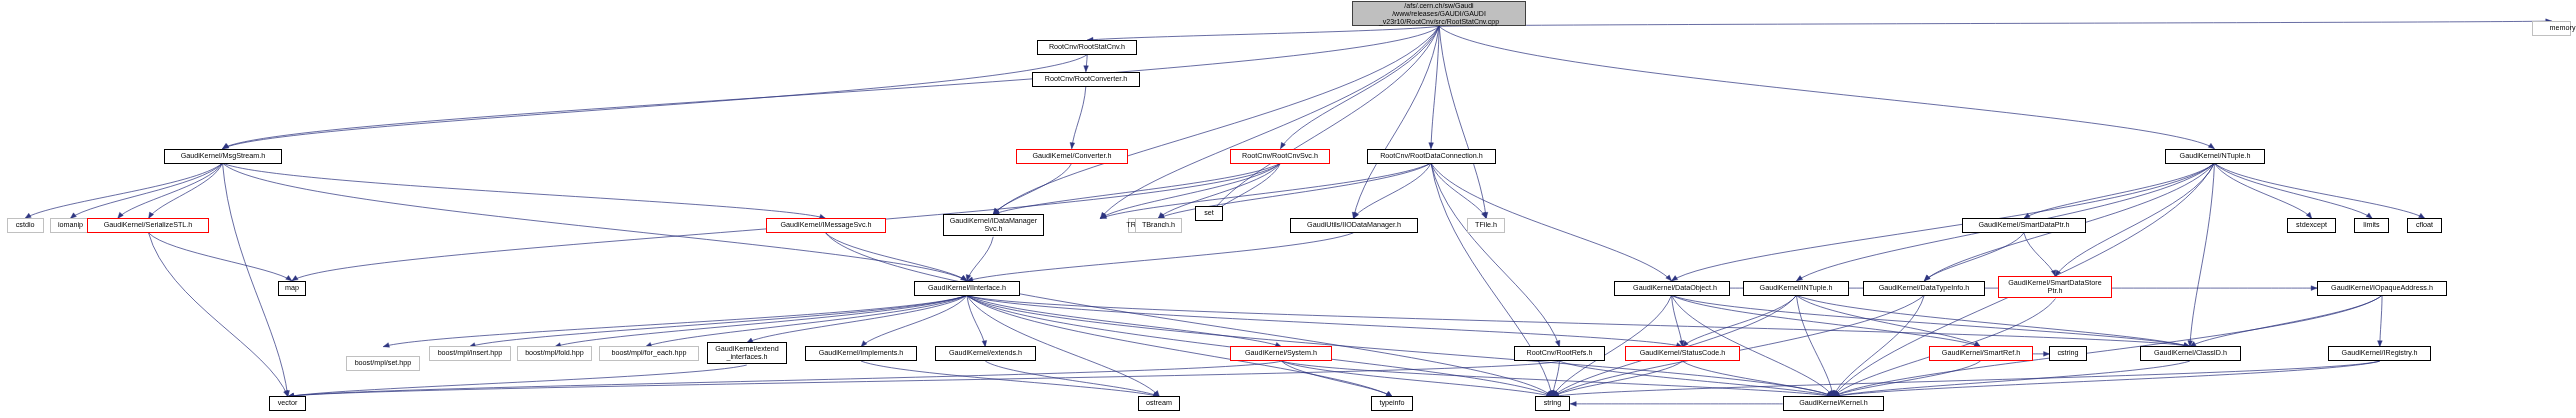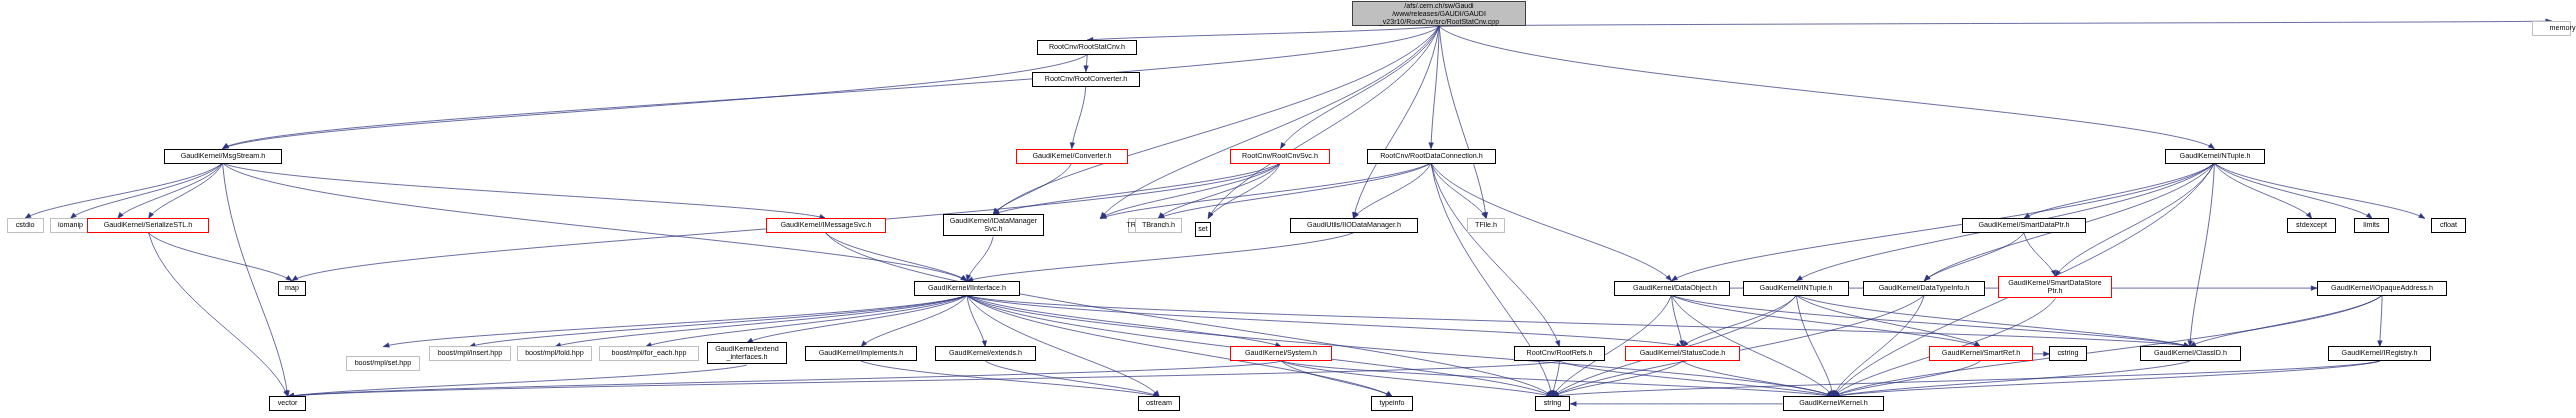--- a/index.html
+++ b/index.html
@@ -238,27 +238,27 @@
       <div class="node n-plain" style="left: 2165px; top: 149px; width: 100px; height: 14.5px;">GaudiKernel/NTuple.h</div>
       <div class="node n-thin" style="left: 6.6px; top: 218px; width: 37px; height: 14.5px;">cstdio</div>
       <div class="node n-thin" style="left: 50px; top: 218px; width: 41px; height: 14.5px;">iomanip</div>
       <div class="node n-thin" style="left: 97px; top: 218px; width: 41px; height: 14.5px;">sstream</div>
       <div class="node n-red" style="left: 87px; top: 218px; width: 122px; height: 14.5px;">GaudiKernel/SerializeSTL.h</div>
       <div class="node n-red" style="left: 766px; top: 218px; width: 120px; height: 14.5px;">GaudiKernel/IMessageSvc.h</div>
       <div class="node n-plain" style="left: 943px; top: 214px; width: 101px; height: 22.3px;">GaudiKernel/IDataManager
 Svc.h</div>
       <div class="node n-thin" style="left: 1128px; top: 218px; width: 27px; height: 14.5px;">TROOT.h</div>
       <div class="node n-thin" style="left: 1135px; top: 218px; width: 47px; height: 14.5px;">TBranch.h</div>
-      <div class="node n-plain" style="left: 1195px; top: 222px; width: 16px; height: 14.5px;">set</div>
+      <div class="node n-plain" style="left: 1195px; top: 206px; width: 28px; height: 14.5px;">set</div>
       <div class="node n-plain" style="left: 1290px; top: 218px; width: 128px; height: 14.5px;">GaudiUtils/IIODataManager.h</div>
       <div class="node n-thin" style="left: 1467px; top: 218px; width: 38px; height: 14.5px;">TFile.h</div>
       <div class="node n-plain" style="left: 1962px; top: 218px; width: 124px; height: 14.5px;">GaudiKernel/SmartDataPtr.h</div>
       <div class="node n-plain" style="left: 2287px; top: 218px; width: 49px; height: 14.5px;">stdexcept</div>
       <div class="node n-plain" style="left: 2354px; top: 218px; width: 35px; height: 14.5px;">limits</div>
-      <div class="node n-plain" style="left: 2407px; top: 218px; width: 35px; height: 14.5px; margin-left: 24px;">cfloat</div>
+      <div class="node n-plain" style="left: 2407px; top: 218px; width: 35px; height: 14.5px;">cfloat</div>
       <div class="node n-plain" style="left: 278px; top: 281px; width: 28px; height: 14.5px;">map</div>
       <div class="node n-plain" style="left: 914px; top: 281px; width: 106px; height: 14.5px;">GaudiKernel/IInterface.h</div>
       <div class="node n-plain" style="left: 1614px; top: 281px; width: 116px; height: 14.5px; padding-left: 8px;">GaudiKernel/DataObject.h</div>
       <div class="node n-plain" style="left: 1743px; top: 281px; width: 106px; height: 14.5px;">GaudiKernel/INTuple.h</div>
       <div class="node n-plain" style="left: 1863px; top: 281px; width: 122px; height: 14.5px;">GaudiKernel/DataTypeInfo.h</div>
       <div class="node n-red" style="left: 1998px; top: 276px; width: 114px; height: 22.3px;">GaudiKernel/SmartDataStore
 Ptr.h</div>
       <div class="node n-plain" style="left: 2317px; top: 281px; width: 130px; height: 14.5px;">GaudiKernel/IOpaqueAddress.h</div>
       <div class="node n-thin" style="left: 346px; top: 356px; width: 74px; height: 14.5px;">boost/mpl/set.hpp</div>
       <div class="node n-thin" style="left: 429px; top: 346px; width: 82px; height: 14.5px;">boost/mpl/insert.hpp</div>

